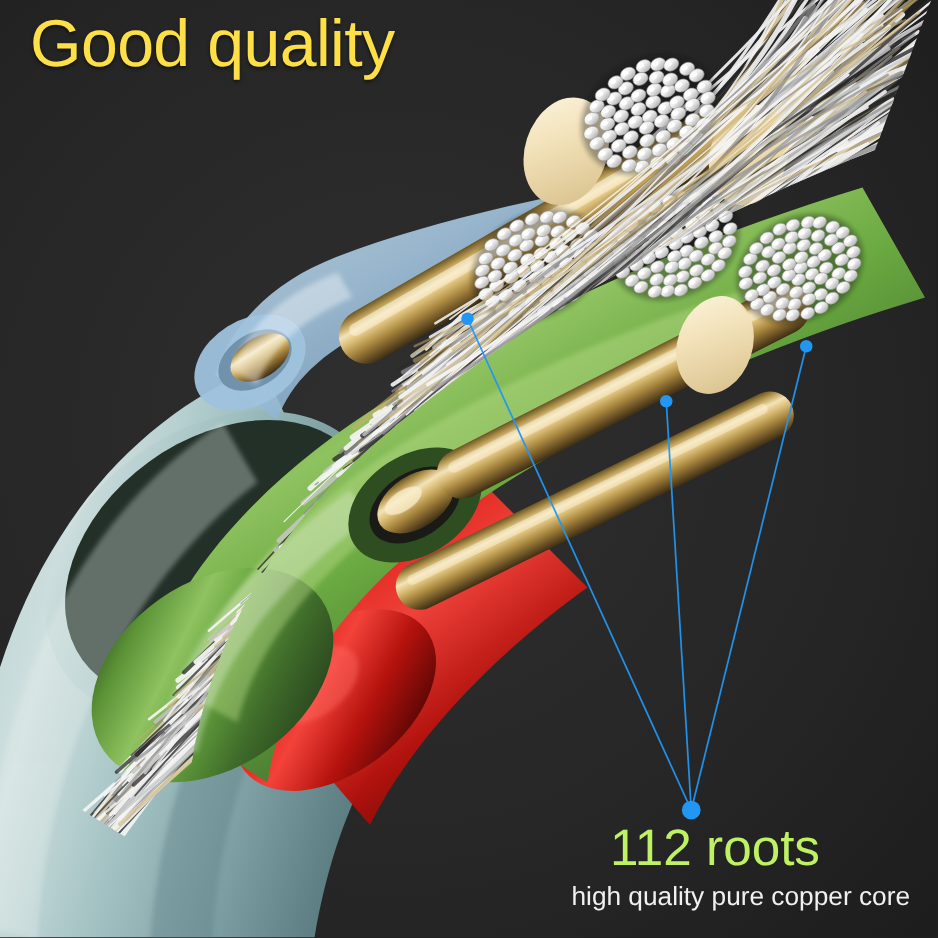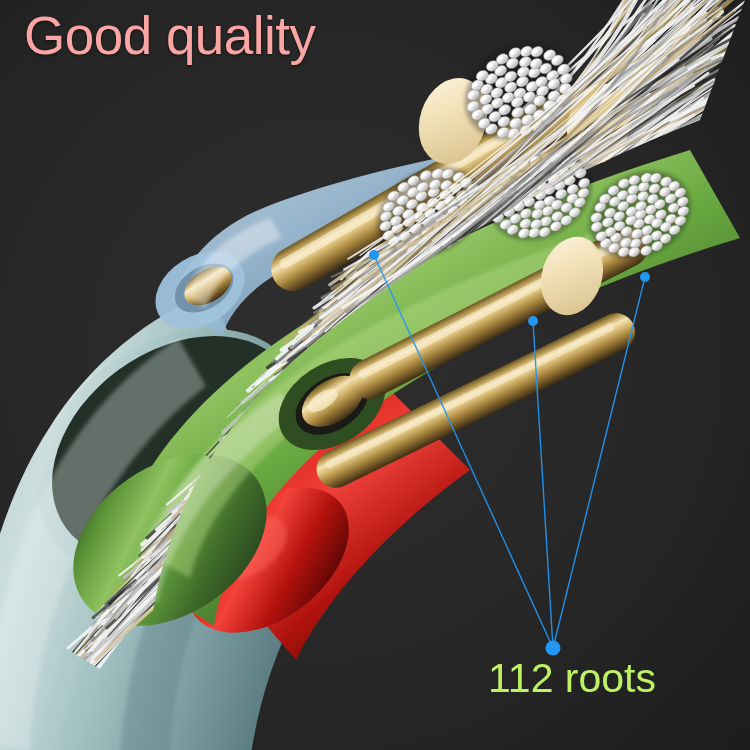--- a/index.html
+++ b/index.html
@@ -23,21 +23,21 @@
     width: 750px;
     height: 750px;
   }
   .headline {
     position: absolute;
     left: 24px;
     top: 8px;
     font-size: 53px;
     line-height: 1.05;
     letter-spacing: -0.5px;
-    color: #fca5a5;
+    color: #fde047;
     font-weight: 400;
     white-space: nowrap;
     z-index: 40;
     text-shadow: 0 1px 3px rgba(0,0,0,.55);
   }
   .callout-value {
     position: absolute;
     left: 0;
     right: 22px;
     top: 655px;
@@ -1268,14 +1268,15 @@
           <circle cx="645" cy="277" r="5.0" fill="#2196f3"></circle>
           <circle cx="553" cy="648" r="7.5" fill="#2196f3"></circle>
         </g>
     </g>
   </svg>
 
   <div class="headline">Good quality</div>
 
   <div class="callout-value">112 roots</div>
 
+  <div class="callout-sub">high quality pure copper core</div>
 
 </div>
 
 </body></html>

